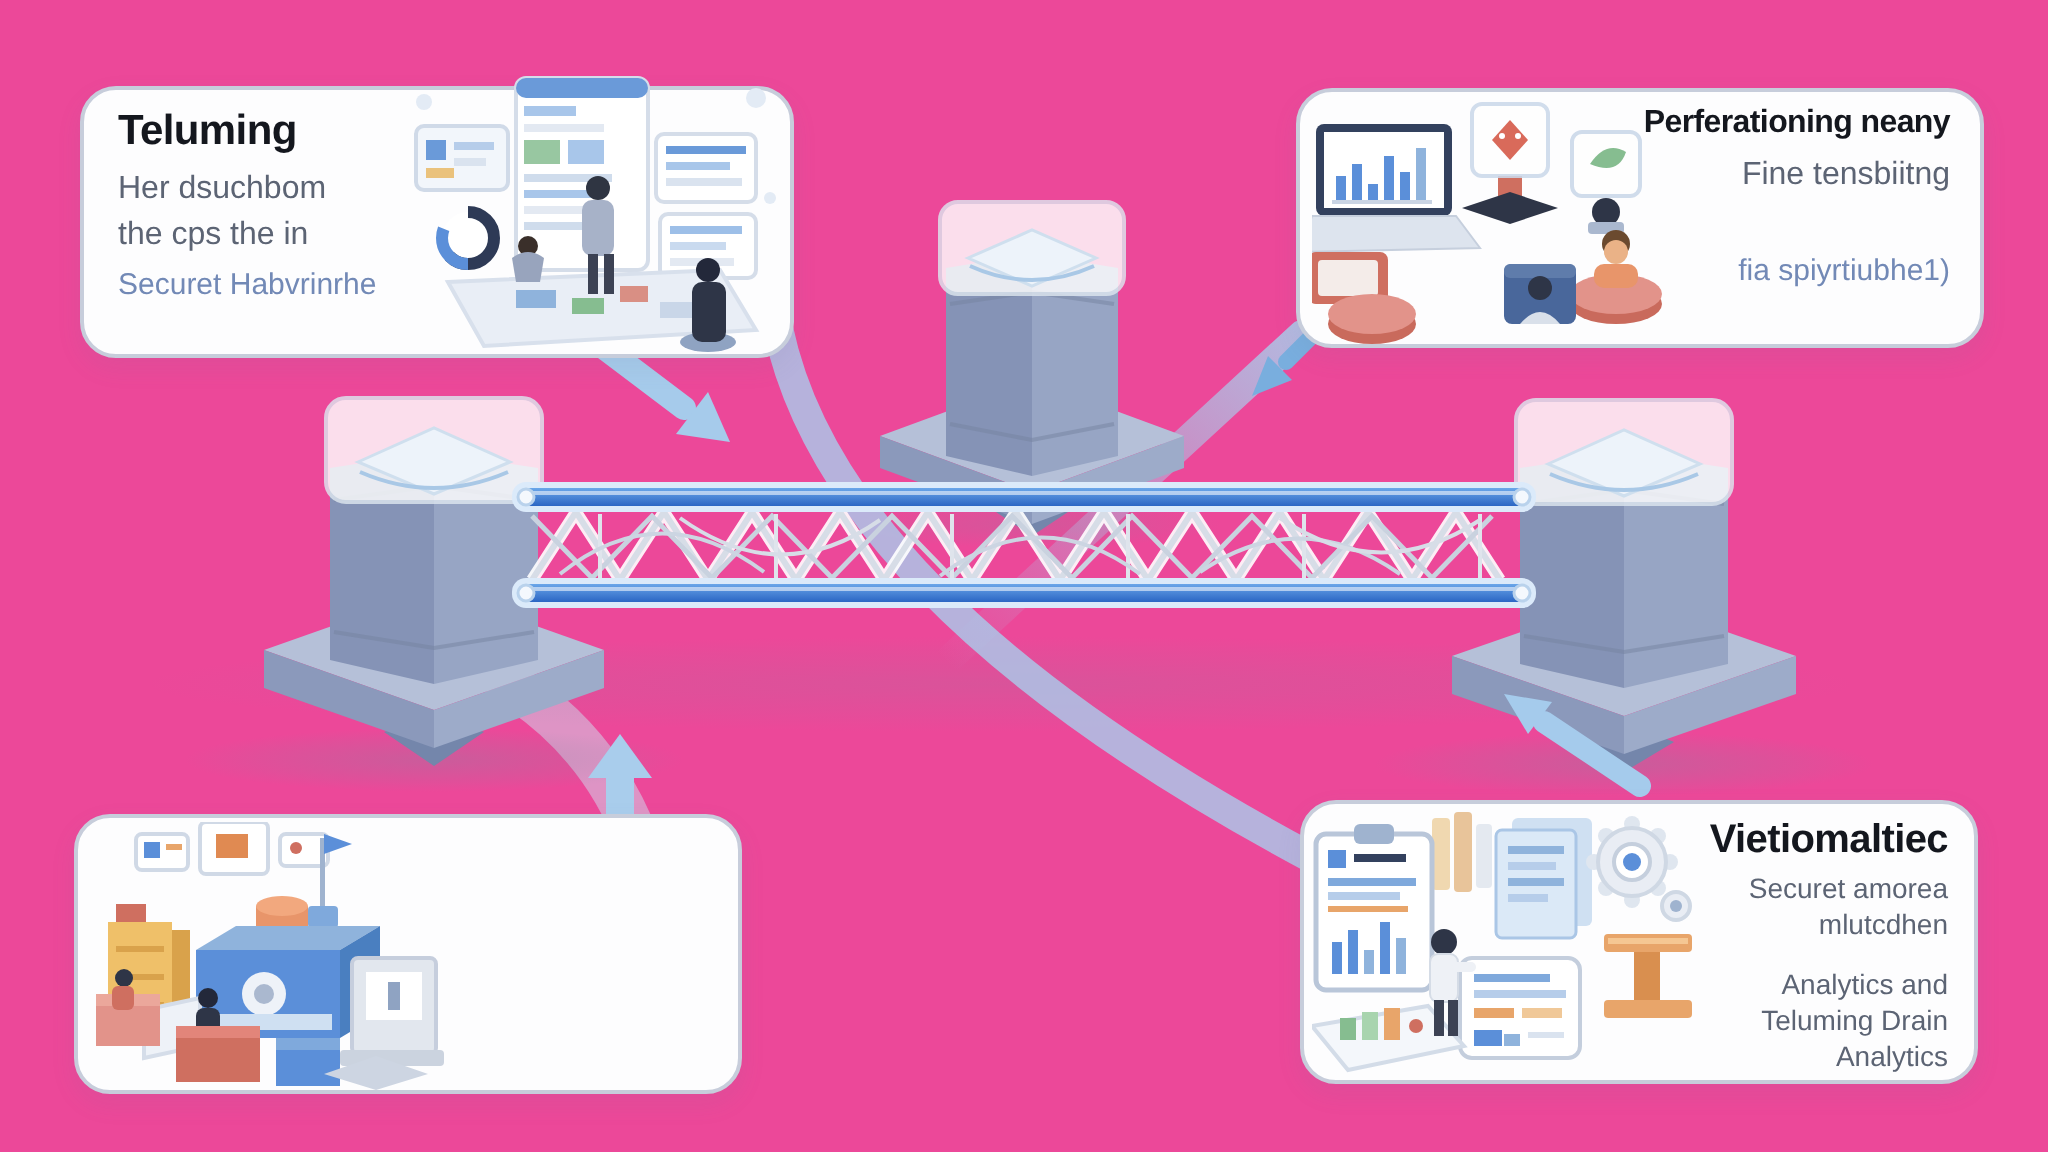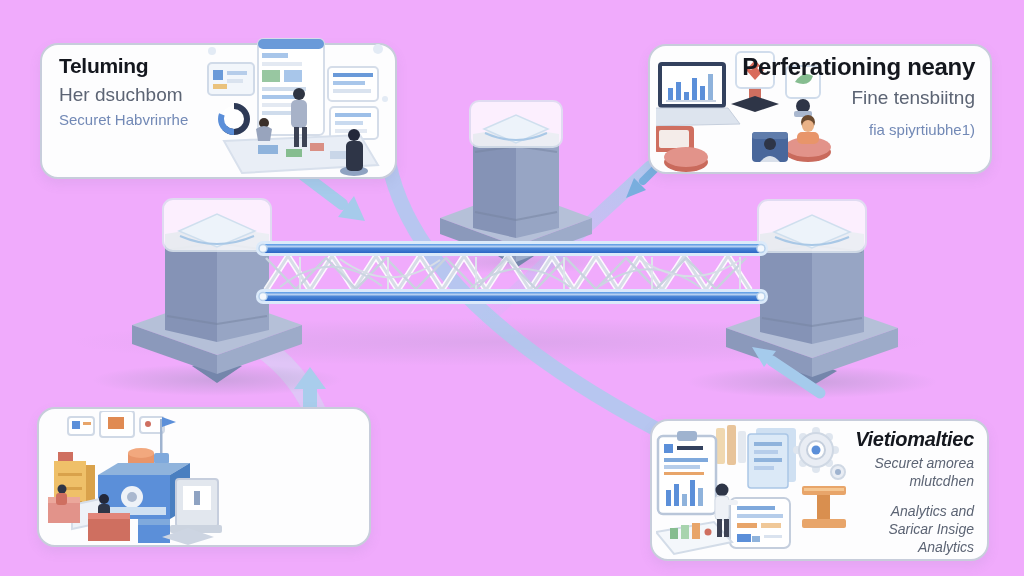--- a/index.html
+++ b/index.html
@@ -1,33 +1,33 @@
 <!DOCTYPE html>
 <html><head>
 <meta charset="utf-8">
 <style>
   html,body{margin:0;padding:0;background:#e9ebf0;}
-  .stage{position:relative;width:1024px;height:576px;background:#f0abfc;overflow:hidden;
+  .stage{position:relative;width:1024px;height:576px;background:#ec4899;overflow:hidden;
          font-family:"Liberation Sans",sans-serif;}
   .scene{position:absolute;left:0;top:0;}
   .callout{position:absolute;background:#fdfdfe;border:2px solid #c7cddb;border-radius:18px;
            box-shadow:0 5px 12px rgba(110,120,145,.10);}
   .tl{left:40px;top:43px;width:353px;height:132px;}
   .tr{left:648px;top:44px;width:340px;height:126px;}
   .bl{left:37px;top:407px;width:330px;height:136px;}
-  .br{left:650px;top:419px;width:335px;height:138px;font-style:italic;}
+  .br{left:650px;top:400px;width:335px;height:138px;}
   .illus{position:absolute;}
   .txt{position:absolute;}
   .heading{font-weight:bold;font-size:21px;color:#14171e;letter-spacing:-.3px;margin-bottom:5px;}
-  .line{font-size:19px;color:#5c6474;line-height:23px;}
+  .line{font-size:16px;color:#5c6474;line-height:23px;}
   .link{font-size:15px;color:#7289b6;margin-top:5px;}
   .txt-tl{left:17px;top:9px;}
   .txt-tr{right:15px;top:7px;text-align:right;}
-  .txt-tr .heading{font-size:24px;margin-left:24px;}
-  .txt-tr .link{margin-top:12px;}
+  .txt-tr .heading{font-size:16px;margin-left:24px;}
+  .txt-tr .link{margin-top:28px;}
   .txt-bl{left:189px;top:3px;}
   .txt-bl .heading{font-size:20px;}
   .txt-bl .line{line-height:20px;padding-left:15px;font-size:15px;}
   .txt-bl .gap{margin-top:7px;}
   .txt-br{right:13px;top:7px;text-align:right;}
   .txt-br .heading{font-size:20px;margin-bottom:3px;}
   .txt-br .line{line-height:18px;font-size:14px;}
   .txt-br .gap{margin-top:12px;}
 </style>
 </head>
@@ -190,20 +190,21 @@
       <rect x="100" y="90" width="5" height="20" fill="#3c4254"></rect>
       <circle cx="62" cy="86" r="5" fill="#3a2f2a"></circle>
       <path d="M54,92 q8,-6 16,0 l-2,12 -12,0 z" fill="#98a4bd"></path>
       <ellipse cx="152" cy="134" rx="14" ry="5" fill="#8fa3c2"></ellipse>
       <circle cx="152" cy="98" r="6" fill="#23283a"></circle>
       <rect x="144" y="104" width="17" height="30" rx="5" fill="#2e3547"></rect>
     </svg>
     <div class="txt txt-tl">
       <div class="heading">Teluming</div>
       <div class="line">Her dsuchbom</div>
+      <div class="line">the cps the in</div>
       <div class="link">Securet Habvrinrhe</div>
     </div>
   </div>
 
   <div class="callout tr">
     <svg class="illus" style="left:6px;top:2px;" width="195" height="128" viewBox="0 0 195 128">
       <rect x="2" y="14" width="68" height="46" rx="4" fill="#33415e"></rect>
       <rect x="6" y="18" width="60" height="38" fill="#fff"></rect>
       <rect x="12" y="40" width="5" height="12" fill="#5b8fd9"></rect>
       <rect x="20" y="34" width="5" height="18" fill="#5b8fd9"></rect>
@@ -346,18 +347,18 @@
       <rect x="59" y="72" width="14" height="24" rx="4" fill="#eef1f6" stroke="#d5dce6"></rect>
       <rect x="70" y="76" width="12" height="5" rx="2.5" fill="#eef1f6"></rect>
       <rect x="61" y="95" width="5" height="18" fill="#3c4254"></rect>
       <rect x="68" y="95" width="5" height="18" fill="#3c4254"></rect>
     </svg>
     <div class="txt txt-br">
       <div class="heading">Vietiomaltiec</div>
       <div class="line">Securet amorea</div>
       <div class="line">mlutcdhen</div>
       <div class="line gap">Analytics and</div>
-      <div class="line">Saricar Insige</div>
+      <div class="line">Teluming Drain</div>
       <div class="line">Analytics</div>
     </div>
   </div>
 
 </div>
 
 </body></html>

